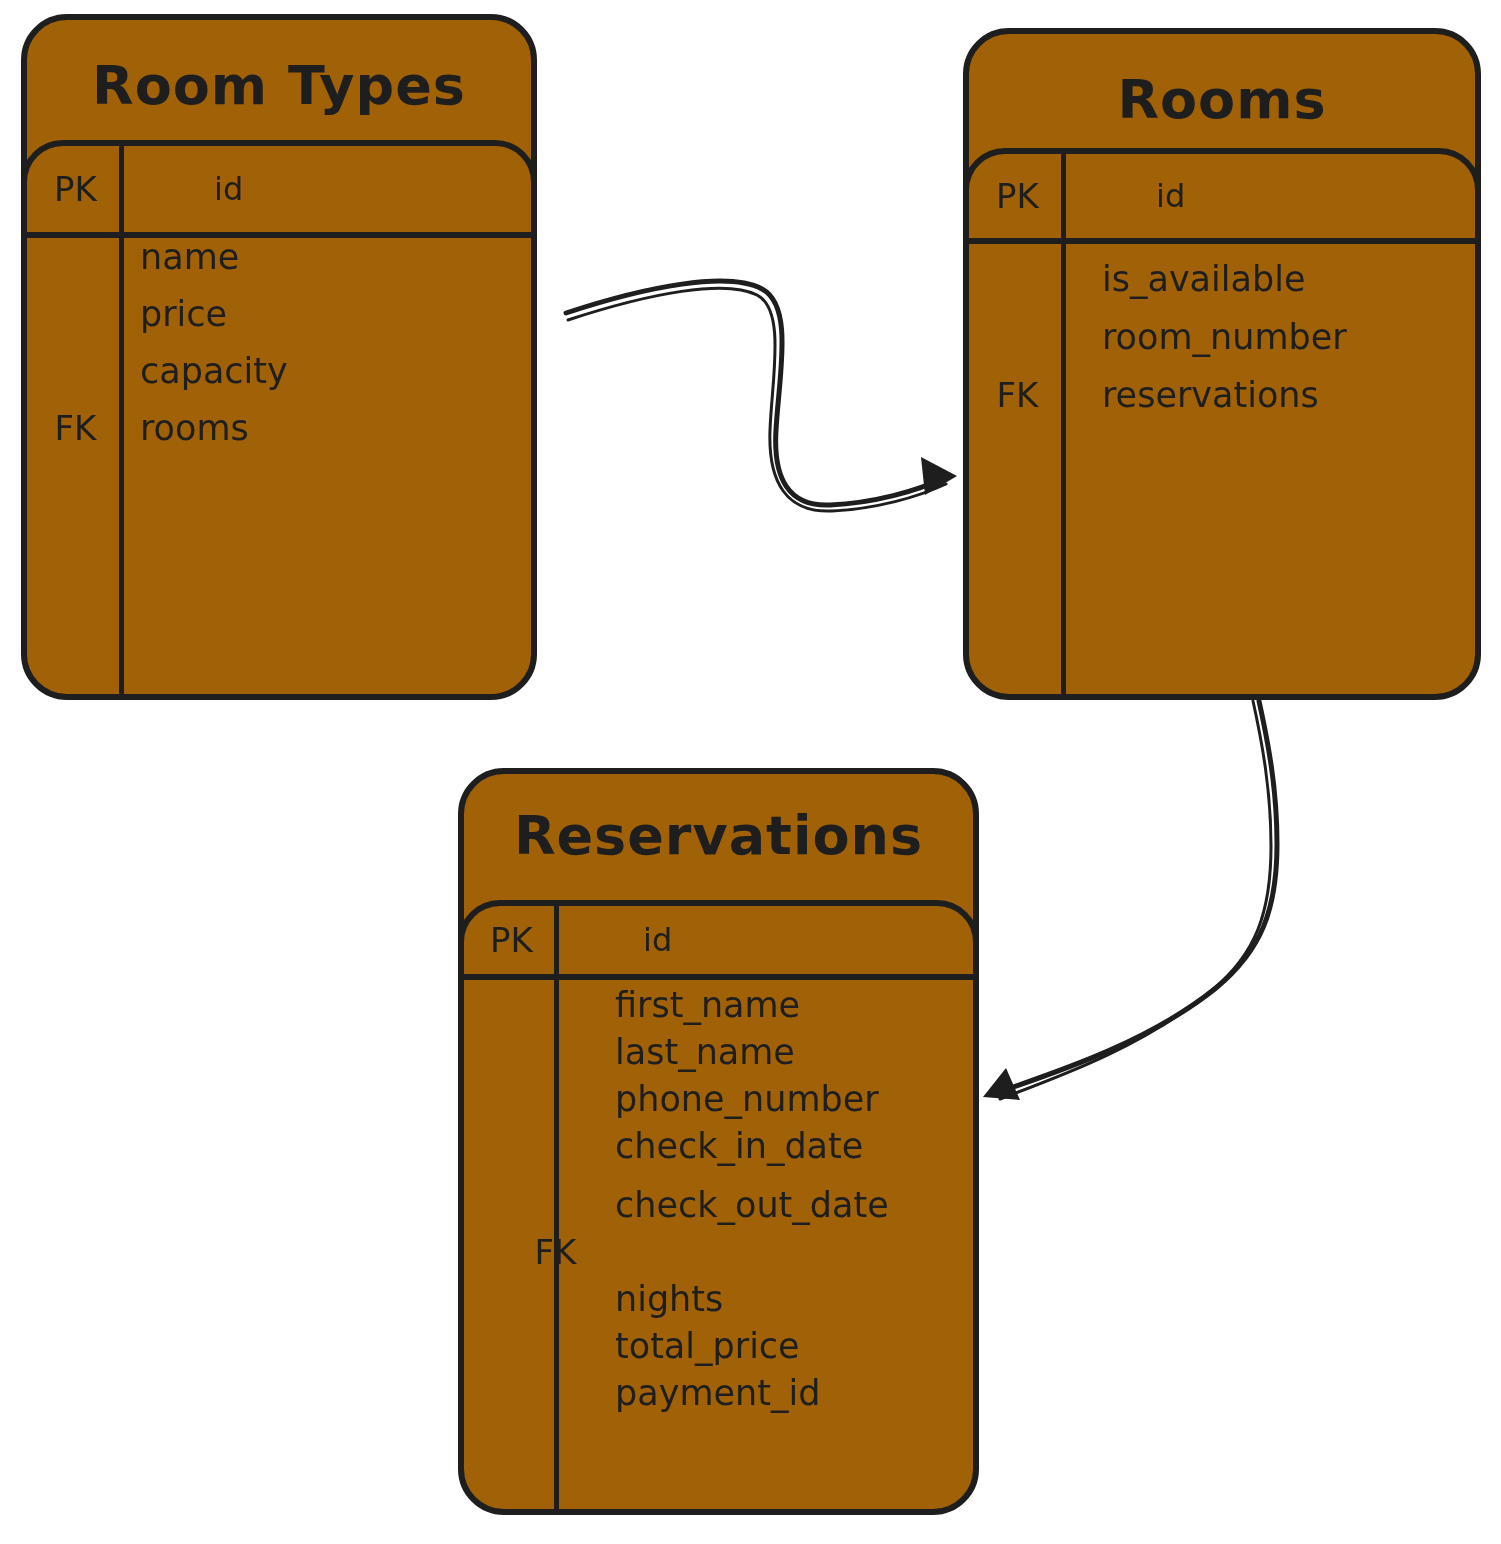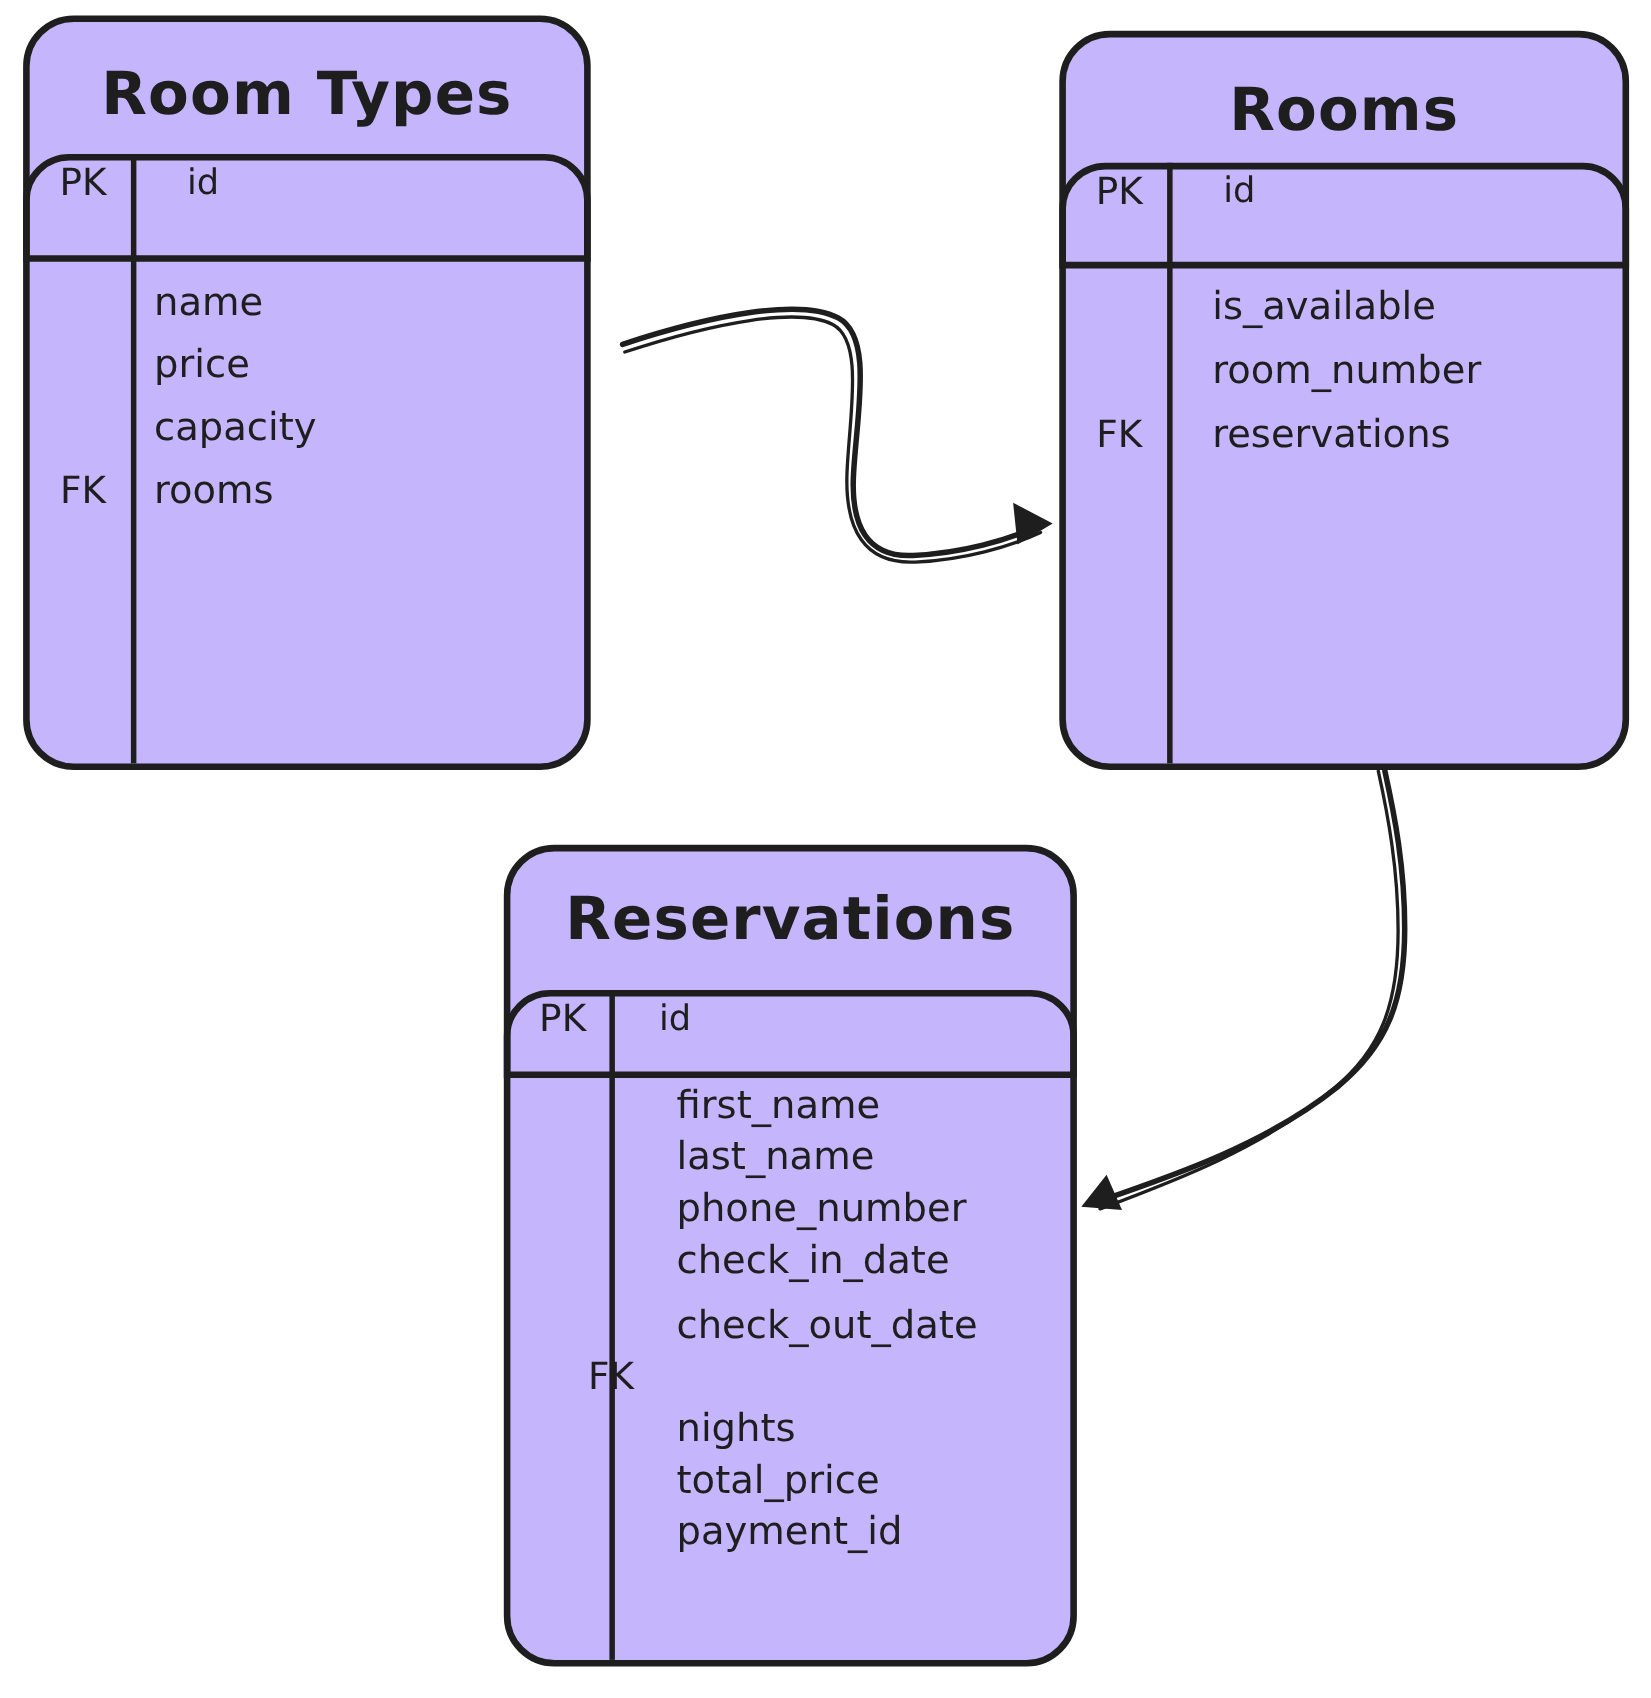--- a/index.html
+++ b/index.html
@@ -4,48 +4,48 @@
 <style>
   * { margin:0; padding:0; box-sizing:border-box; }
   html,body { background:#ffffff; }
   body {
     width:1501px; height:1544px; position:relative; overflow:hidden;
     font-family:"DejaVu Sans", sans-serif; color:#1e1e1e;
   }
   .arrows { position:absolute; left:0; top:0; pointer-events:none; }
 
   .er-table {
-    position:absolute; background:#c4b5fd;
+    position:absolute; background:#a16207;
     border:6px solid #1e1e1e; border-radius:46px;
   }
   .er-title {
     position:absolute; left:0; right:0; text-align:center;
     font-size:54px; font-weight:bold; letter-spacing:1px; white-space:nowrap;
   }
   .er-header {
     position:absolute; left:-6px; right:-6px;
     border:6px solid #1e1e1e; border-radius:42px 42px 0 0;
-    display:flex; align-items:flex-start;
+    display:flex; align-items:center;gap:44px;
   }
   .er-vline { position:absolute; width:5px; background:#1e1e1e; bottom:0; }
   .er-key-cell { flex:0 0 auto; text-align:center; font-size:34px; }
   .er-id-cell  { flex:1 1 auto; font-size:32px;margin-left:28px; }
   .er-fields { position:absolute; left:0; right:0; }
   .er-row { display:flex; align-items:center; }
   .er-row .key   { flex:0 0 auto; text-align:center; font-size:34px; }
   .er-row .fname { flex:1 1 auto; font-size:35px; white-space:nowrap; }
 
   
   .t-roomtypes { left:21px; top:14px; width:516px; height:686px; }
   .t-roomtypes .er-title  { top:34px; }
   .t-roomtypes .er-header { top:120px; height:98px; }
   .t-roomtypes .er-vline  { left:92px; top:120px; }
   .t-roomtypes .er-key-cell { width:97px; }
   .t-roomtypes .er-id-cell  { padding-left:18px; }
-  .t-roomtypes .er-fields { top:226px; }
+  .t-roomtypes .er-fields { top:208px; }
   .t-roomtypes .er-row { height:57px; }
   .t-roomtypes .er-row .key { width:97px; }
   .t-roomtypes .er-row .fname { padding-left:16px; }
 
   
   .t-rooms { left:963px; top:28px; width:518px; height:672px; }
   .t-rooms .er-title  { top:34px; }
   .t-rooms .er-header { top:114px; height:96px; }
   .t-rooms .er-vline  { left:92px; top:114px; }
   .t-rooms .er-key-cell { width:97px; }

